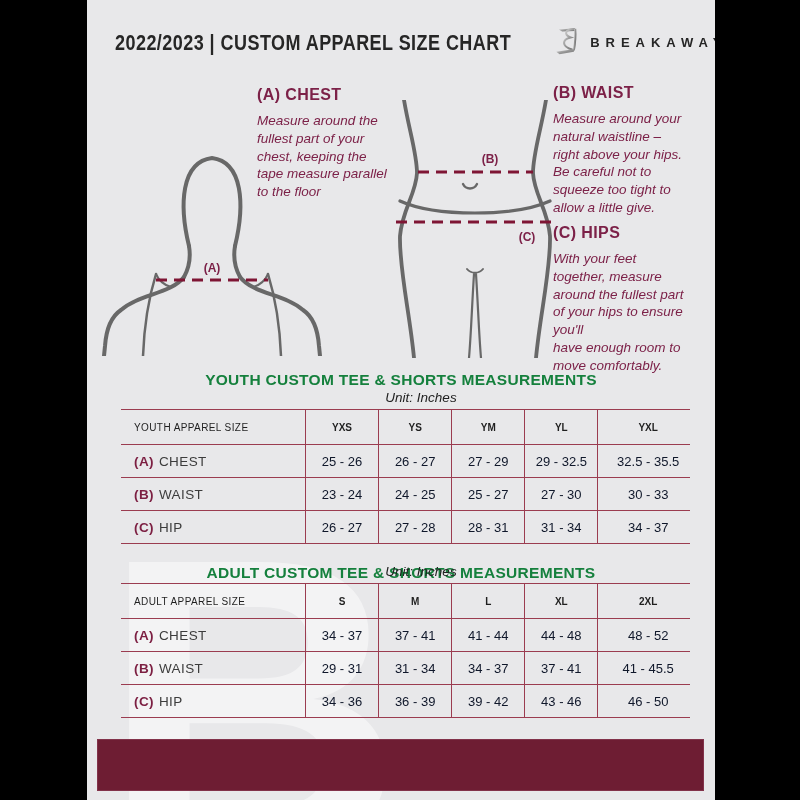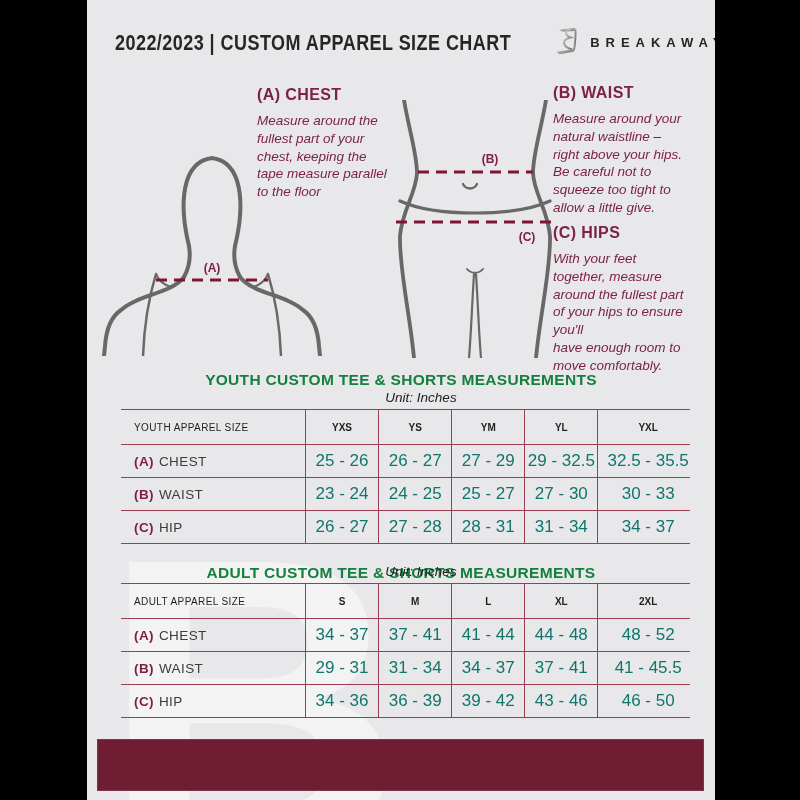--- a/index.html
+++ b/index.html
@@ -48,21 +48,21 @@
   }
   .t1-title{top:371px;} .t1-unit{top:390px;}
   .t2-title{top:564px;} .t2-unit{top:564px;}
   
   .sz-table{position:absolute;left:34px;width:569px;z-index:2;}
   .t1{top:409px;} .t2{top:583px;}
   .sz-row{display:flex;align-items:stretch;height:32px;border-bottom:1.5px solid #9b3c50;}
   .sz-row.head{height:34px;border-top:1.5px solid #9b3c50;}
   .cell{display:flex;align-items:center;justify-content:center;
         flex:1;border-left:1.4px solid #9b3c50;
-        font-size:17px;color:#0f766e;text-align:center;}
+        font-size:13px;color:#0f172a;text-align:center;}
   .cell.last{flex:1.16;padding-left:8px;}
   .cell.label{width:184px;flex:none;border-left:none;justify-content:flex-start;
               padding-left:13px;box-sizing:border-box;font-size:13.5px;color:#3c3c3c;
               letter-spacing:.4px;}
   .head .cell{font-size:10px;font-weight:bold;color:#1f1f1f;}
   .head .cell.label{font-weight:normal;}
   .prefix{font-weight:bold;color:#7c1f42;margin-right:5px;}
   
   .footer-bar{
     position:absolute;left:10px;top:739px;width:607px;height:52px;z-index:3;

